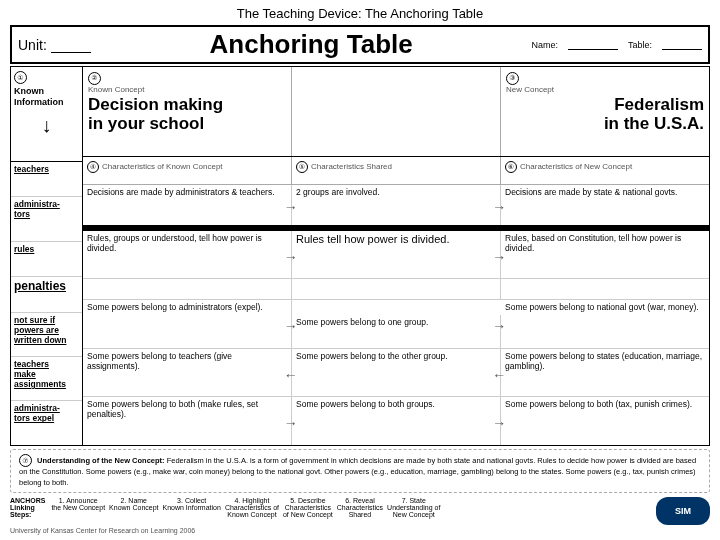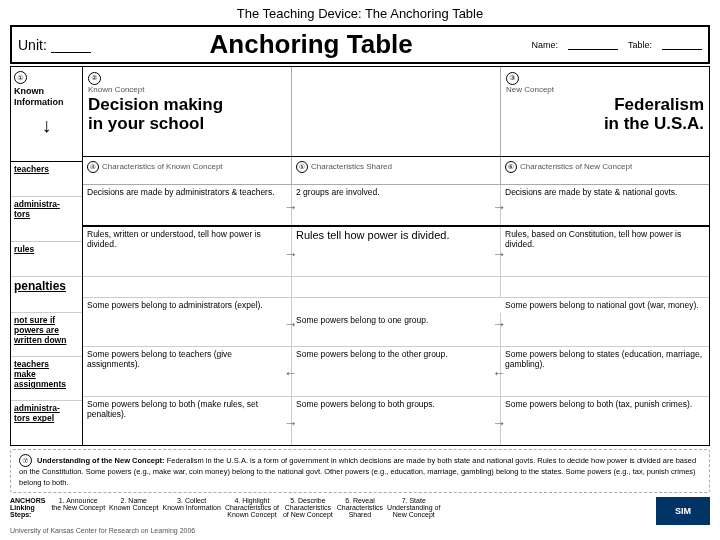--- a/index.html
+++ b/index.html
@@ -105,30 +105,30 @@
           <span style="font-size:8px;color:#555;">Characteristics Shared</span>
         </div>
         <div style="flex:1;padding:2px 4px;">
           <span style="display:inline-flex;align-items:center;justify-content:center;width:12px;height:12px;border:1px solid #000;border-radius:50%;font-size:7px;">⑥</span>
           <span style="font-size:8px;color:#555;margin-top:37px;">Characteristics of New Concept</span>
         </div>
       </div>
 
       <div style="display:flex;flex-direction:column;flex:1;">
 
-        <div style="display:flex;flex:1;border-bottom:2px solid #000000;position:relative;">
+        <div style="display:flex;flex:1;border-bottom:6px solid #000000;position:relative;">
           <div style="flex:1;border-right:1px solid #ccc;padding:2px 4px;font-size:8.5px;">Decisions are made by administrators &amp; teachers.</div>
           <div style="position:absolute;left:calc(33.33% - 8px);top:50%;transform:translateY(-50%);font-size:14px;color:#555;z-index:2;">→</div>
           <div style="flex:1;border-right:1px solid #ccc;padding:2px 4px;font-size:8.5px;">2 groups are involved.</div>
           <div style="position:absolute;left:calc(66.66% - 8px);top:50%;transform:translateY(-50%);font-size:14px;color:#555;z-index:2;">→</div>
           <div style="flex:1;padding:2px 4px;font-size:8.5px;">Decisions are made by state &amp; national govts.</div>
         </div>
 
         <div style="display:flex;flex:1.2;border-bottom:1px solid #ccc;position:relative;">
-          <div style="flex:1;border-right:1px solid #ccc;padding:2px 4px;font-size:8.5px;">Rules, written or understood, tell how power is divided.</div>
+          <div style="flex:1;border-right:1px solid #ccc;padding:2px 4px;font-size:8.5px;">Rules, groups or understood, tell how power is divided.</div>
           <div style="position:absolute;left:calc(33.33% - 8px);top:50%;transform:translateY(-50%);font-size:14px;color:#555;z-index:2;">→</div>
           <div style="flex:1;border-right:1px solid #ccc;padding:2px 4px;font-size:11px;">Rules tell how power is divided.</div>
           <div style="position:absolute;left:calc(66.66% - 8px);top:50%;transform:translateY(-50%);font-size:14px;color:#555;z-index:2;">→</div>
           <div style="flex:1;padding:2px 4px;font-size:8.5px;">Rules, based on Constitution, tell how power is divided.</div>
         </div>
 
         <div style="display:flex;flex:0.5;border-bottom:1px solid #ccc;">
           <div style="flex:1;border-right:1px solid #ccc;padding:2px 4px;font-size:8.5px;"></div>
           <div style="flex:1;border-right:1px solid #ccc;padding:2px 4px;font-size:8.5px;"></div>
           <div style="flex:1;padding:2px 4px;font-size:8.5px;"></div>
@@ -173,17 +173,17 @@
     <div style="display:flex;gap:4px;flex:1;align-items:flex-start;">
       <div style="text-align:center;max-width:70px;font-size:7px;">1. Announce<br>the New Concept</div>
       <div style="text-align:center;max-width:70px;font-size:7px;">2. Name<br>Known Concept</div>
       <div style="text-align:center;max-width:70px;font-size:7px;">3. Collect<br>Known Information</div>
       <div style="text-align:center;max-width:70px;font-size:7px;">4. Highlight<br>Characteristics of<br>Known Concept</div>
       <div style="text-align:center;max-width:70px;font-size:7px;">5. Describe<br>Characteristics<br>of New Concept</div>
       <div style="text-align:center;max-width:70px;font-size:7px;">6. Reveal<br>Characteristics<br>Shared</div>
       <div style="text-align:center;max-width:70px;font-size:7px;">7. State<br>Understanding of<br>New Concept</div>
     </div>
     <div style="display:flex;flex-direction:column;align-items:flex-end;margin-left:6px;">
-      <div style="width:54px;height:28px;background:#003366;color:#fff;font-size:9px;font-weight:bold;display:flex;align-items:center;justify-content:center;border-radius:0;">SIM</div>
+      <div style="width:54px;height:28px;background:#003366;color:#fff;font-size:9px;font-weight:bold;display:flex;align-items:center;justify-content:center;border-radius:12px;">SIM</div>
     </div>
   </div>
   <div style="font-size:7px;color:#555;margin-top:2px;">University of Kansas Center for Research on Learning  2006</div>
 </div>
 
 </body></html>

